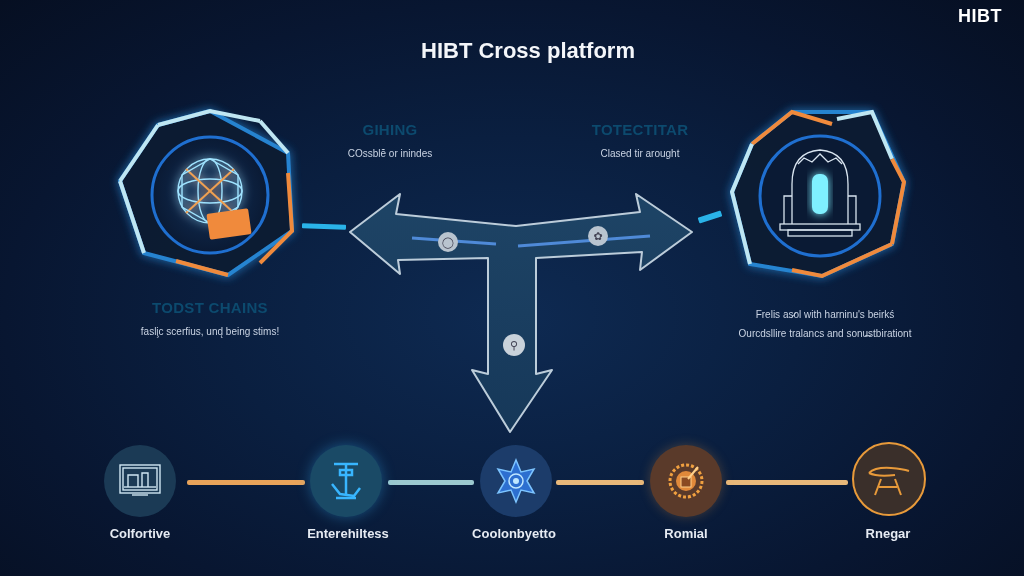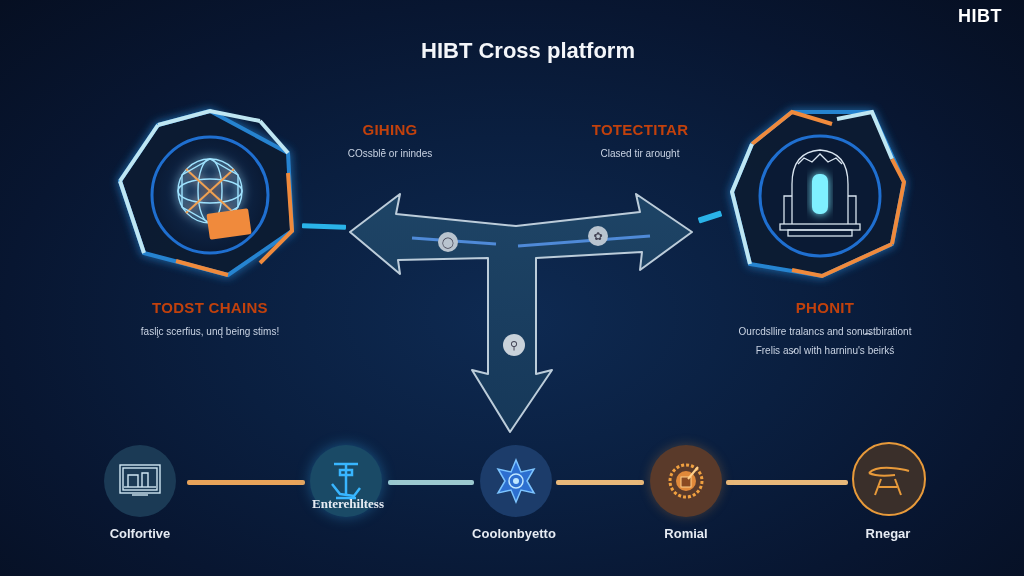--- a/index.html
+++ b/index.html
@@ -6,21 +6,21 @@
   body {
     width:1024px; height:576px; overflow:hidden; position:relative;
     background: radial-gradient(ellipse at 50% 55%, #0e2a52 0%, #0a1f40 40%, #081631 70%, #060f22 100%);
     font-family: "Liberation Sans", sans-serif;
     color:#fff;
   }
   .abs { position:absolute; }
   .brand { top:6px; right:22px; font-weight:bold; font-size:18px; letter-spacing:0.5px; color:#fff; }
   .title { top:38px; left:0; width:1024px; text-align:center; font-weight:bold; font-size:22px; color:#f4f6fa;padding-left:16px; }
   .label-block { text-align:center; }
-  .label-title { font-weight:bold; font-size:15px; color:#c2410c; letter-spacing:0.3px; }
+  .label-title { font-weight:bold; font-size:15px; color:#0c4a6e; letter-spacing:0.3px; }
   .label-desc { font-size:10px; color:#c9d3e3; line-height:19px; margin-top:6px; }
   .bottom-label { font-weight:bold; font-size:13px; color:#e6ebf3; text-align:center; width:140px; }
   .node {
     width:72px; height:72px; border-radius:50%;
     display:flex; align-items:center; justify-content:center;
   }
   .hub svg { overflow:visible; }
   .connector { height:5px; border-radius:2px; }
 </style>
 </head>
@@ -122,24 +122,23 @@
   <div class="abs" style="left:163px; top:148px; width:22px; height:22px; border-radius:50%; background:#c9d2da; display:flex; align-items:center; justify-content:center; font-size:11px; color:#445;">⚲</div>
 </div>
 
 <div class="abs label-block" style="left:60px; top:299px; width:300px;">
   <div class="label-title">TODST CHAINS</div>
   <div class="label-desc">
     <div>fasli̧c scerfius, und̨ being stims!</div>
   </div>
 </div>
 <div class="abs label-block" style="left:660px; top:299px; width:330px;">
-  <div class="label-title">PHONIT</div>
   <div class="label-desc">
+    <div>Frelis as̷ol with harninu's beirkś</div>
     <div>Ourcdsllire tralancs and sonu̶stbirationt</div>
-    <div>Frelis as̷ol with harninu's beirkś</div>
   </div>
 </div>
 
 <div class="abs connector" style="left:187px; top:480px; width:118px; background:#e8a35a;"></div>
 <div class="abs connector" style="left:388px; top:480px; width:86px; background:#9cc9d0;"></div>
 <div class="abs connector" style="left:556px; top:480px; width:88px; background:#e8b87a;"></div>
 <div class="abs connector" style="left:726px; top:480px; width:122px; background:#e8b87a;"></div>
 
 <div class="abs node" style="left:104px; top:445px; background:#1b3a55;">
   <svg width="44" height="36" viewBox="0 0 44 36">
@@ -182,16 +181,16 @@
   <svg width="48" height="40" viewBox="0 0 48 40">
     <g stroke="#e89a3a" stroke-width="2" fill="none">
       <path d="M4,14 Q10,8 26,9 Q38,10 44,12"></path>
       <path d="M4,14 Q12,18 30,16"></path>
       <path d="M16,20 L10,36 M30,20 L36,36 M14,28 L32,28"></path>
     </g>
   </svg>
 </div>
 
 <div class="abs bottom-label" style="left:70px; top:526px;">Colfortive</div>
-<div class="abs bottom-label" style="left:278px; top:496px;font-family:Liberation Serif, serif;">Enterehiltess</div>
+<div class="abs bottom-label" style="left:278px; top:526px;">Enterehiltess</div>
 <div class="abs bottom-label" style="left:444px; top:526px;">Coolonbyetto</div>
 <div class="abs bottom-label" style="left:616px; top:526px;">Romial</div>
 <div class="abs bottom-label" style="left:818px; top:526px;">Rnegar</div>
 
 </body></html>

